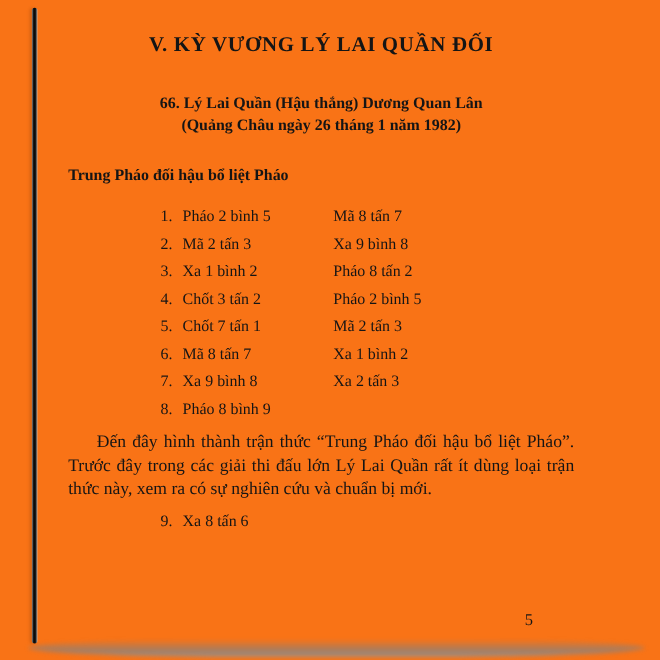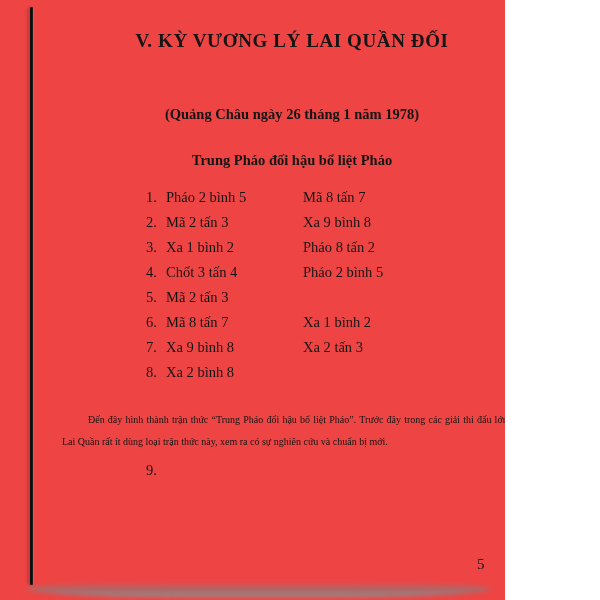--- a/index.html
+++ b/index.html
@@ -1,22 +1,22 @@
 <!DOCTYPE html>
 <html><head>
 <meta charset="utf-8">
 <style>
   html, body { margin: 0; padding: 0; }
   body { background: #ffffff; }
 
   .scan {
     position: relative;
-    width: 505px;
+    width: 600px;
     height: 600px;
-    background: #ef4444;
+    background: #f97316;
     overflow: hidden;
     font-family: "Liberation Serif", "DejaVu Serif", serif;
     color: #151515;
   }
 
   
   .left-edge {
     position: absolute;
     left: 29px;
     top: 7px;
@@ -59,21 +59,21 @@
   .game-heading {
     margin-top: 30px;
     text-align: center;
     font-size: 14.5px;
     font-weight: bold;
     line-height: 20px;
   }
 
   .opening-heading {
     margin-top: 28px;
-    text-align: center;
+    text-align: left;
     font-size: 14.5px;
     font-weight: bold;
   }
 
   .moves {
     margin-top: 16px;
     margin-left: 84px;
     font-size: 14.5px;
   }
 
@@ -82,22 +82,22 @@
     align-items: baseline;
     height: 25px;
     line-height: 25px;
   }
 
   .mnum { width: 20px; }
   .mred { width: 137px; }
   .mred.narrow { width: 120px; }
 
   .para {
-    margin: 24px 0 0 0;
-    font-size: 10px;
+    margin: 6px 0 0 0;
+    font-size: 16px;
     line-height: 21.5px;
     text-align: justify;
     text-indent: 26px;
   }
 
   .single-move {
     margin-top: 6px;
     margin-left: 84px;
     font-size: 14.5px;
     height: 24px;
@@ -121,22 +121,22 @@
   <div class="left-edge"></div>
   <div class="bottom-shadow"></div>
 
   <div class="page">
 
     <h1 class="chapter-title">
       <span>V. KỲ VƯƠNG LÝ LAI QUẦN ĐỐI</span><br>
     </h1>
 
     <div class="game-heading">
-      <br>
-      <span>(Quảng Châu ngày 26 tháng 1 năm 1978)</span>
+      <span>66. Lý Lai Quần (Hậu thắng) Dương Quan Lân</span><br>
+      <span>(Quảng Châu ngày 26 tháng 1 năm 1982)</span>
     </div>
 
     <div class="opening-heading">Trung Pháo đối hậu bổ liệt Pháo</div>
 
     <div class="moves">
       <div class="move-row">
         <span class="mnum">1.</span>
         <span class="mred">Pháo 2 bình 5</span>
         <span class="mblack">Mã 8 tấn 7</span>
       </div>
@@ -145,47 +145,49 @@
         <span class="mred">Mã 2 tấn 3</span>
         <span class="mblack">Xa 9 bình 8</span>
       </div>
       <div class="move-row">
         <span class="mnum">3.</span>
         <span class="mred">Xa 1 bình 2</span>
         <span class="mblack">Pháo 8 tấn 2</span>
       </div>
       <div class="move-row">
         <span class="mnum">4.</span>
-        <span class="mred">Chốt 3 tấn 4</span>
+        <span class="mred">Chốt 3 tấn 2</span>
         <span class="mblack">Pháo 2 bình 5</span>
       </div>
       <div class="move-row">
         <span class="mnum">5.</span>
+        <span class="mred">Chốt 7 tấn 1</span>
         <span class="mblack">Mã 2 tấn 3</span>
       </div>
       <div class="move-row">
         <span class="mnum">6.</span>
         <span class="mred">Mã 8 tấn 7</span>
         <span class="mblack">Xa 1 bình 2</span>
       </div>
       <div class="move-row">
         <span class="mnum">7.</span>
         <span class="mred">Xa 9 bình 8</span>
         <span class="mblack">Xa 2 tấn 3</span>
       </div>
       <div class="move-row">
         <span class="mnum">8.</span>
-        <span class="mblack">Xa 2 bình 8</span>
+        <span class="mred">Pháo 8 bình 9</span>
       </div>
     </div>
 
     <p class="para">Đến đây hình thành trận thức “Trung Pháo đối hậu bổ liệt Pháo”. Trước đây trong các giải thi đấu lớn Lý Lai Quần rất ít dùng loại trận thức này, xem ra có sự nghiên cứu và chuẩn bị mới.</p>
 
     <div class="single-move">
       <span class="mnum">9.</span>
+      <span class="mred narrow">Xa 8 tấn 6</span>
     </div>
 
 
   </div>
 
   <div class="page-number">5</div>
 
 </div>
 
 </body></html>

